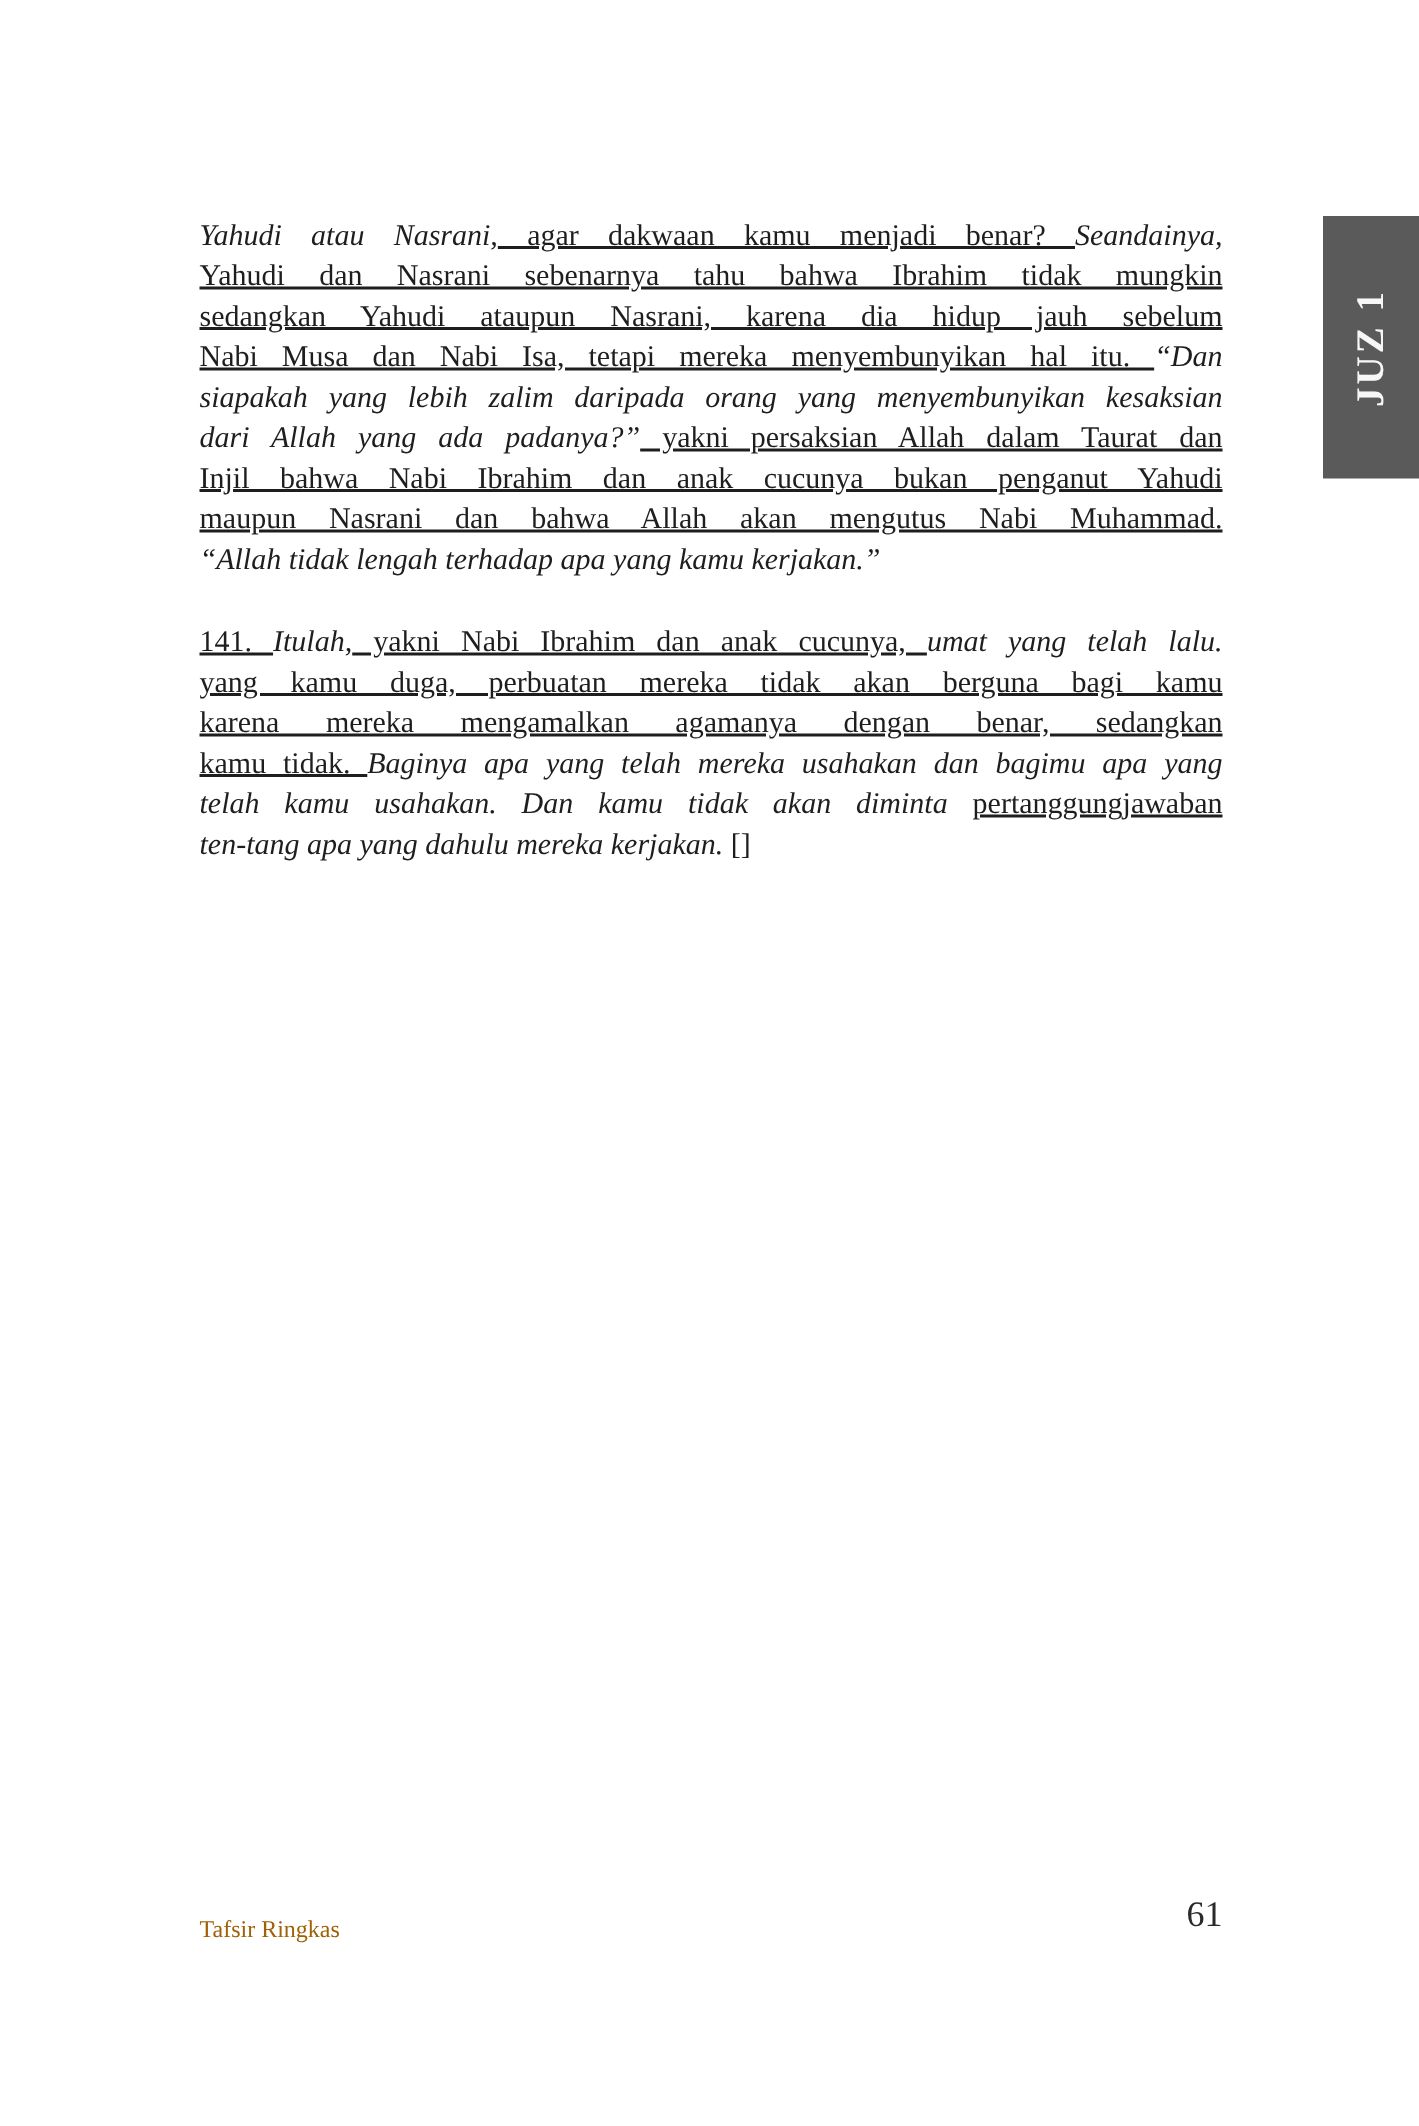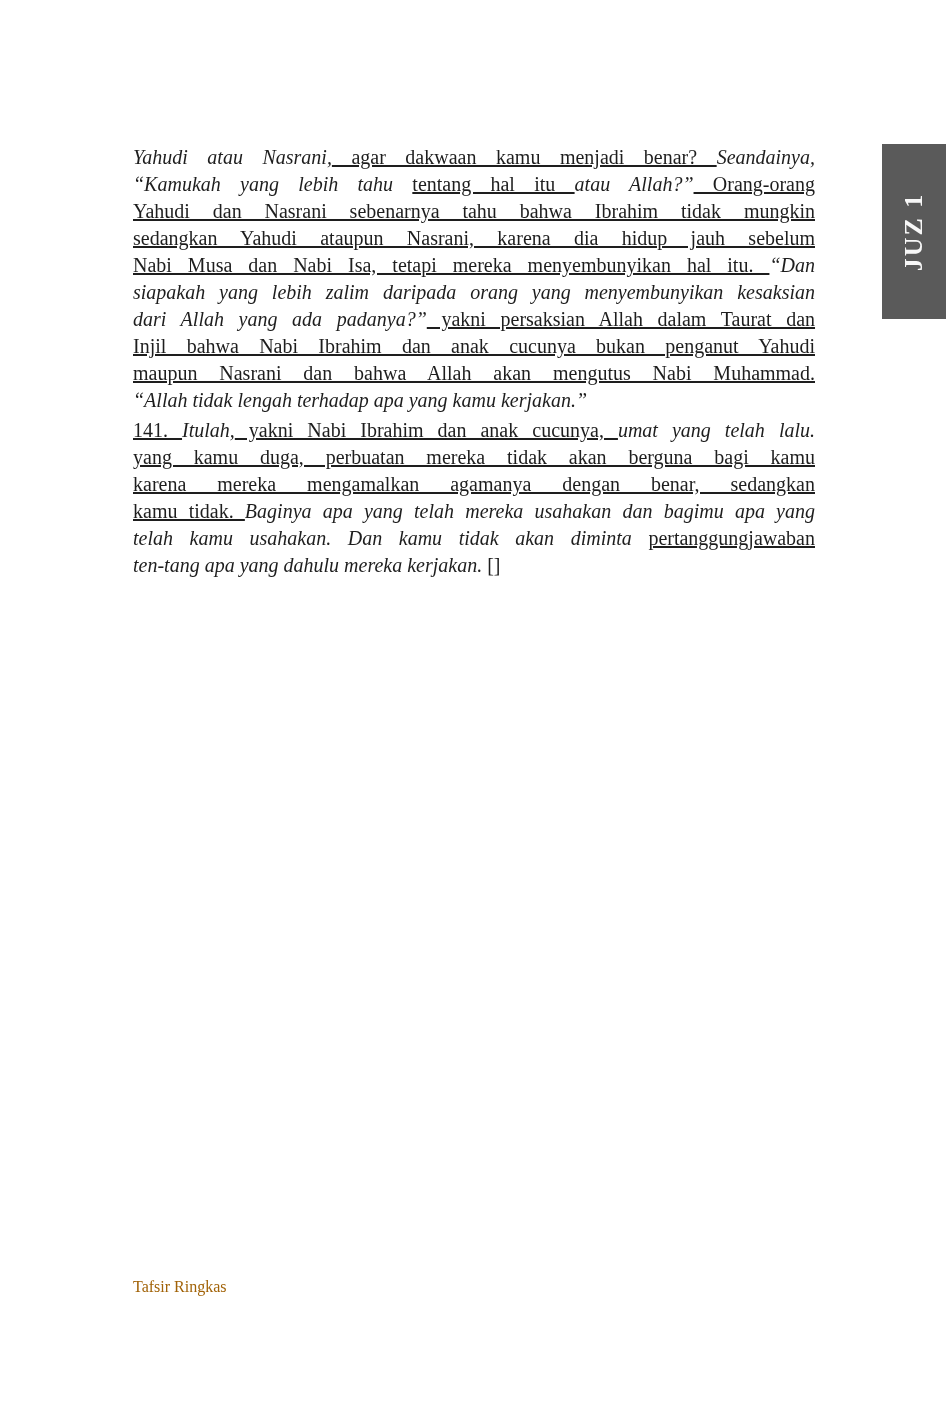--- a/index.html
+++ b/index.html
@@ -13,21 +13,21 @@
     overflow: hidden;
   }
   .text-block {
     position: absolute;
     left: 133px;
     top: 144px;
     width: 682px;
     font-size: 20px;
     line-height: 27px;
   }
-  .para + .para { margin-top: 3px; }
+  .para + .para { margin-top: 28px; }
   .line {
     text-align: justify;
     text-align-last: justify;
   }
   .line.no-just {
     text-align: left;
     text-align-last: left;
   }
   .it { font-style: italic; }
   .rm { font-style: normal; text-decoration: underline; }
@@ -73,21 +73,20 @@
 
 <div class="page">
 
   <div class="juz-tab">
     <span class="juz-label">JUZ 1</span>
   </div>
 
   <div class="text-block">
       <div class="para">
         <div class="line"><span class="it">Yahudi atau Nasrani,</span><span class="rm"> agar dakwaan kamu menjadi benar? </span><span class="it">Seandainya,</span></div>
-        <div class="line"><span class="it">“Kamukah yang lebih tahu </span><span class="rm">tentang hal itu </span><span class="it">atau Allah?”</span><span class="rm"> Orang-orang</span></div>
         <div class="line"><span class="rm">Yahudi dan Nasrani sebenarnya tahu bahwa Ibrahim tidak mungkin</span></div>
         <div class="line"><span class="rm">sedangkan Yahudi ataupun Nasrani, karena dia hidup jauh sebelum</span></div>
         <div class="line"><span class="rm">Nabi Musa dan Nabi Isa, tetapi mereka menyembunyikan hal itu. </span><span class="it">“Dan</span></div>
         <div class="line"><span class="it">siapakah yang lebih zalim daripada orang yang menyembunyikan kesaksian</span></div>
         <div class="line"><span class="it">dari Allah yang ada padanya?”</span><span class="rm"> yakni persaksian Allah dalam Taurat dan</span></div>
         <div class="line"><span class="rm">Injil bahwa Nabi Ibrahim dan anak cucunya bukan penganut Yahudi</span></div>
         <div class="line"><span class="rm">maupun Nasrani dan bahwa Allah akan mengutus Nabi Muhammad.</span></div>
         <div class="line no-just"><span class="it">“Allah tidak lengah terhadap apa yang kamu kerjakan.”</span></div>
       </div>
       <div class="para">
@@ -95,14 +94,15 @@
         <div class="line"><span class="rm">yang kamu duga, perbuatan mereka tidak akan berguna bagi kamu</span></div>
         <div class="line"><span class="rm">karena mereka mengamalkan agamanya dengan benar, sedangkan</span></div>
         <div class="line"><span class="rm">kamu tidak. </span><span class="it">Baginya apa yang telah mereka usahakan dan bagimu apa yang</span></div>
         <div class="line"><span class="it">telah kamu usahakan. Dan kamu tidak akan diminta </span><span class="rm">pertanggungjawaban</span></div>
         <div class="line no-just"><span class="it">ten-tang apa yang dahulu mereka kerjakan. </span><span class="rm">[]</span></div>
       </div>
     </div>
 
   <div class="footer-title">Tafsir Ringkas</div>
 
+  <div class="footer-page">61</div>
 
 </div>
 
 </body></html>

